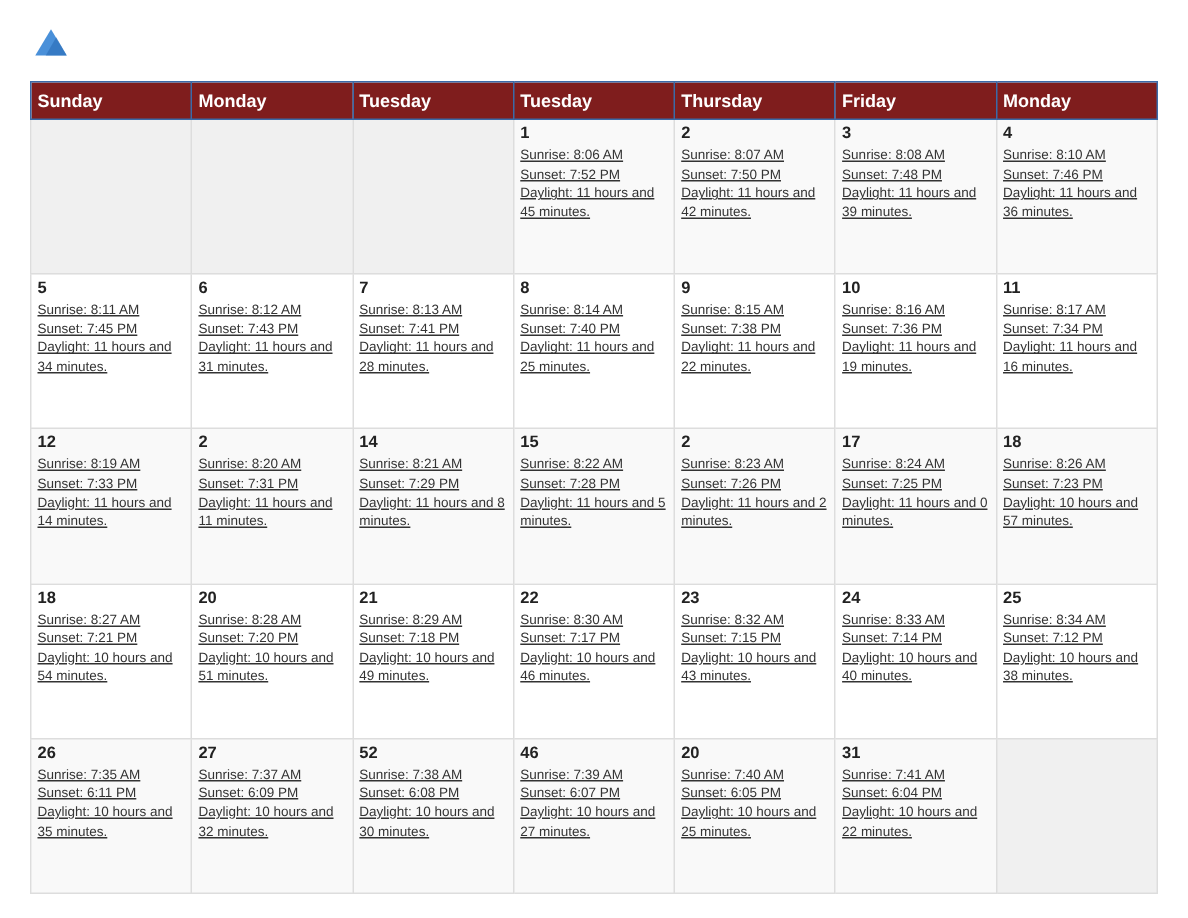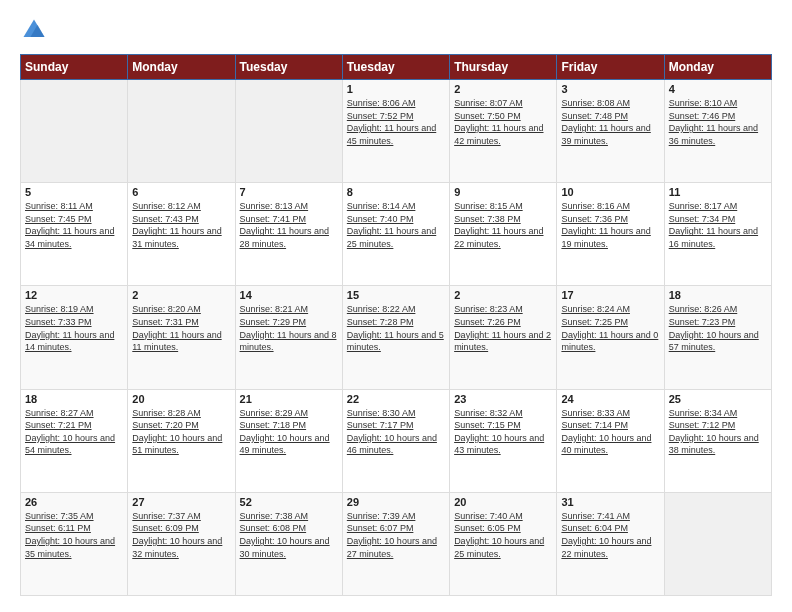--- a/index.html
+++ b/index.html
@@ -252,21 +252,21 @@
           </td>
           <td>
             <div class="day-number">27</div>
             <div class="day-info">Sunrise: 7:37 AM<br>Sunset: 6:09 PM<br>Daylight: 10 hours and 32 minutes.</div>
           </td>
           <td>
             <div class="day-number">52</div>
             <div class="day-info">Sunrise: 7:38 AM<br>Sunset: 6:08 PM<br>Daylight: 10 hours and 30 minutes.</div>
           </td>
           <td>
-            <div class="day-number">29</div>
+            <div class="day-number">46</div>
             <div class="day-info">Sunrise: 7:39 AM<br>Sunset: 6:07 PM<br>Daylight: 10 hours and 27 minutes.</div>
           </td>
           <td>
             <div class="day-number">20</div>
             <div class="day-info">Sunrise: 7:40 AM<br>Sunset: 6:05 PM<br>Daylight: 10 hours and 25 minutes.</div>
           </td>
           <td>
             <div class="day-number">31</div>
             <div class="day-info">Sunrise: 7:41 AM<br>Sunset: 6:04 PM<br>Daylight: 10 hours and 22 minutes.</div>
           </td>

